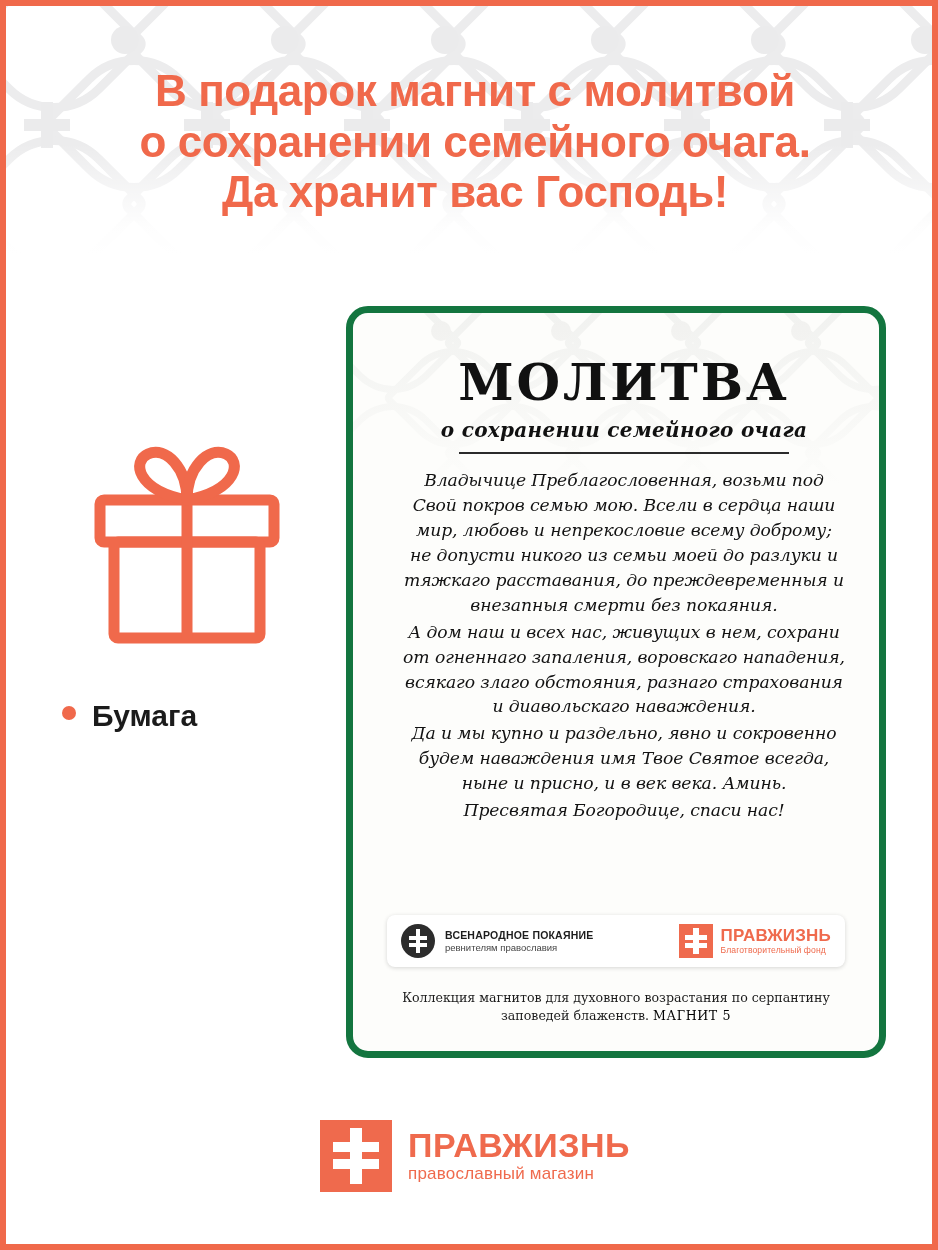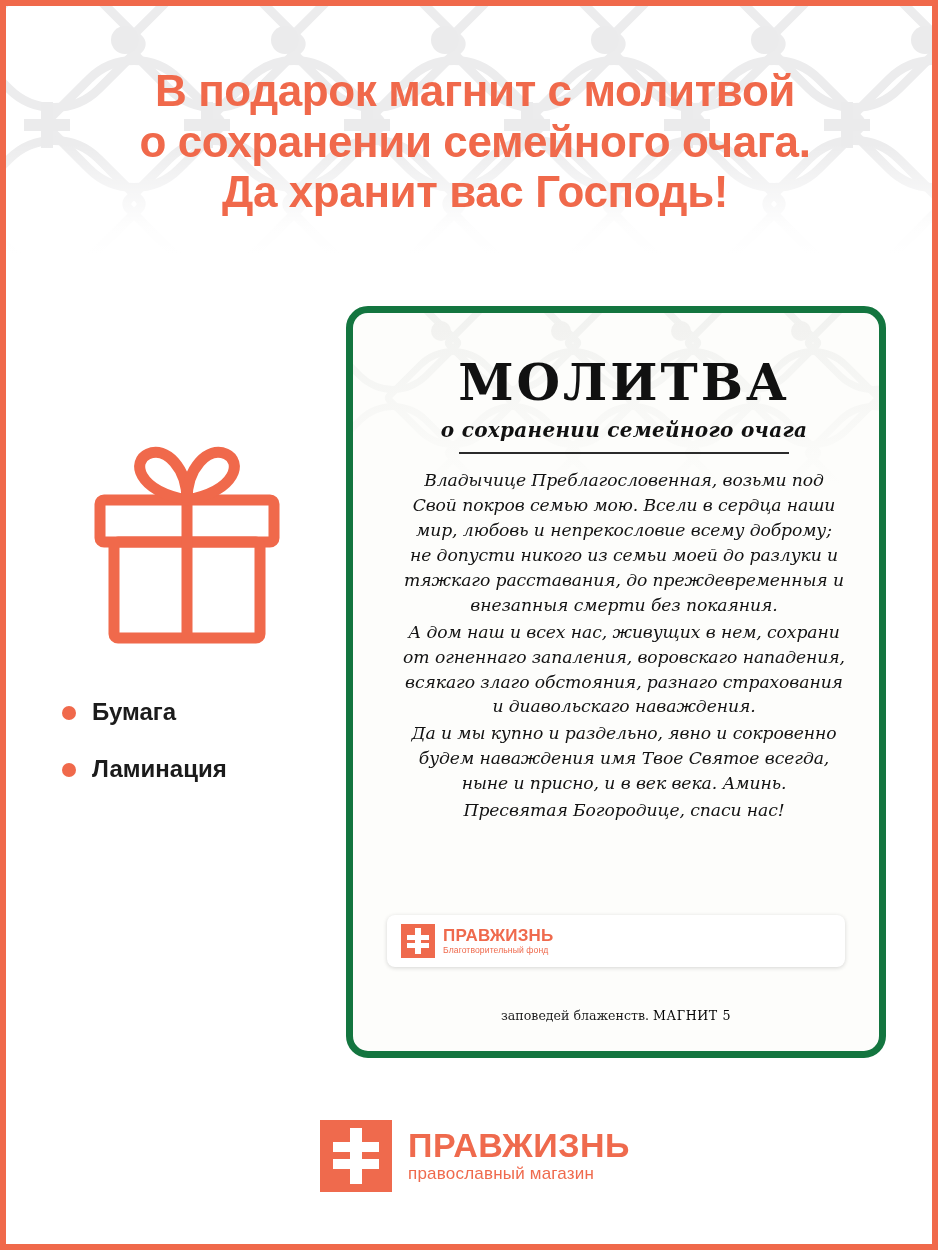--- a/index.html
+++ b/index.html
@@ -106,21 +106,21 @@
   .feat .bullet {
     width: 14px;
     height: 14px;
     border-radius: 50%;
     background: #f0694b;
     margin-top: 10px;
     margin-right: 16px;
     flex: 0 0 auto;
   }
   .feat .ftext {
-    font-size: 24px;
+    font-size: 30px;
     font-weight: bold;
     color: #1b1b1b;
     line-height: 1.3;
   }
 
   
   .card {
     position: absolute;
     left: 340px;
     top: 300px;
@@ -415,24 +415,20 @@
       <path d="M95 62 C 95 30, 74 8, 56 16 C 40 23, 44 52, 95 62 Z" stroke="#f0694b" stroke-width="11" stroke-linejoin="round"></path>
       <path d="M95 62 C 95 30, 116 8, 134 16 C 150 23, 146 52, 95 62 Z" stroke="#f0694b" stroke-width="11" stroke-linejoin="round"></path>
     </svg>
   </div>
 
   <div class="features">
     <div class="feat">
       <span class="bullet"></span>
       <span class="ftext">Бумага</span>
     </div>
-    <div class="feat">
-      <span class="bullet"></span>
-      <span class="ftext">Ламинация</span>
-    </div>
   </div>
 
   <div class="card">
     <div class="card-orn">
       <div class="c-cell" style="left:-10px; top:-20px;"></div>
       <div class="c-cell" style="left:50px; top:35px;"></div>
       <div class="c-cell" style="left:110px; top:-20px;"></div>
       <div class="c-cell" style="left:170px; top:35px;"></div>
       <div class="c-cell" style="left:230px; top:-20px;"></div>
       <div class="c-cell" style="left:290px; top:35px;"></div>
@@ -458,31 +454,38 @@
 
       <div class="prayer-body">
         <p>Владычице Преблагословенная, возьми под Свой покров семью мою. Всели в сердца наши мир, любовь и непрекословие всему доброму; не допусти никого из семьи моей до разлуки и тяжкаго расставания, до преждевременныя и внезапныя смерти без покаяния.</p>
         <p>А дом наш и всех нас, живущих в нем, сохрани от огненнаго запаления, воровскаго нападения, всякаго злаго обстояния, разнаго страхования и диавольскаго наваждения.</p>
         <p>Да и мы купно и раздельно, явно и сокровенно будем наваждения имя Твое Святое всегда, ныне и присно, и в век века. Аминь.</p>
         <p>Пресвятая Богородице, спаси нас!</p>
       </div>
     </div>
 
     <div class="badge-row">
+      <div class="badge-left">
+        <div class="seal"></div>
+        <div>
+          <div class="seal-txt1">ВСЕНАРОДНОЕ ПОКАЯНИЕ</div>
+          <div class="seal-txt2">ревнителям православия</div>
+        </div>
+      </div>
       <div class="badge-right">
         <div class="pz-mark"></div>
         <div>
           <div class="pz-name">ПРАВЖИЗНЬ</div>
           <div class="pz-sub">Благотворительный фонд</div>
         </div>
       </div>
     </div>
 
     <div class="card-caption">
-      <br>
+      <span>Коллекция магнитов для духовного возрастания по серпантину</span><br>
       <span>заповедей блаженств.</span>
       <span class="mag">МАГНИТ 5</span>
     </div>
   </div>
 
   <div class="brand">
     <div class="brand-mark"></div>
     <div class="brand-text">
       <div class="b1">ПРАВЖИЗНЬ</div>
       <div class="b2">православный магазин</div>

